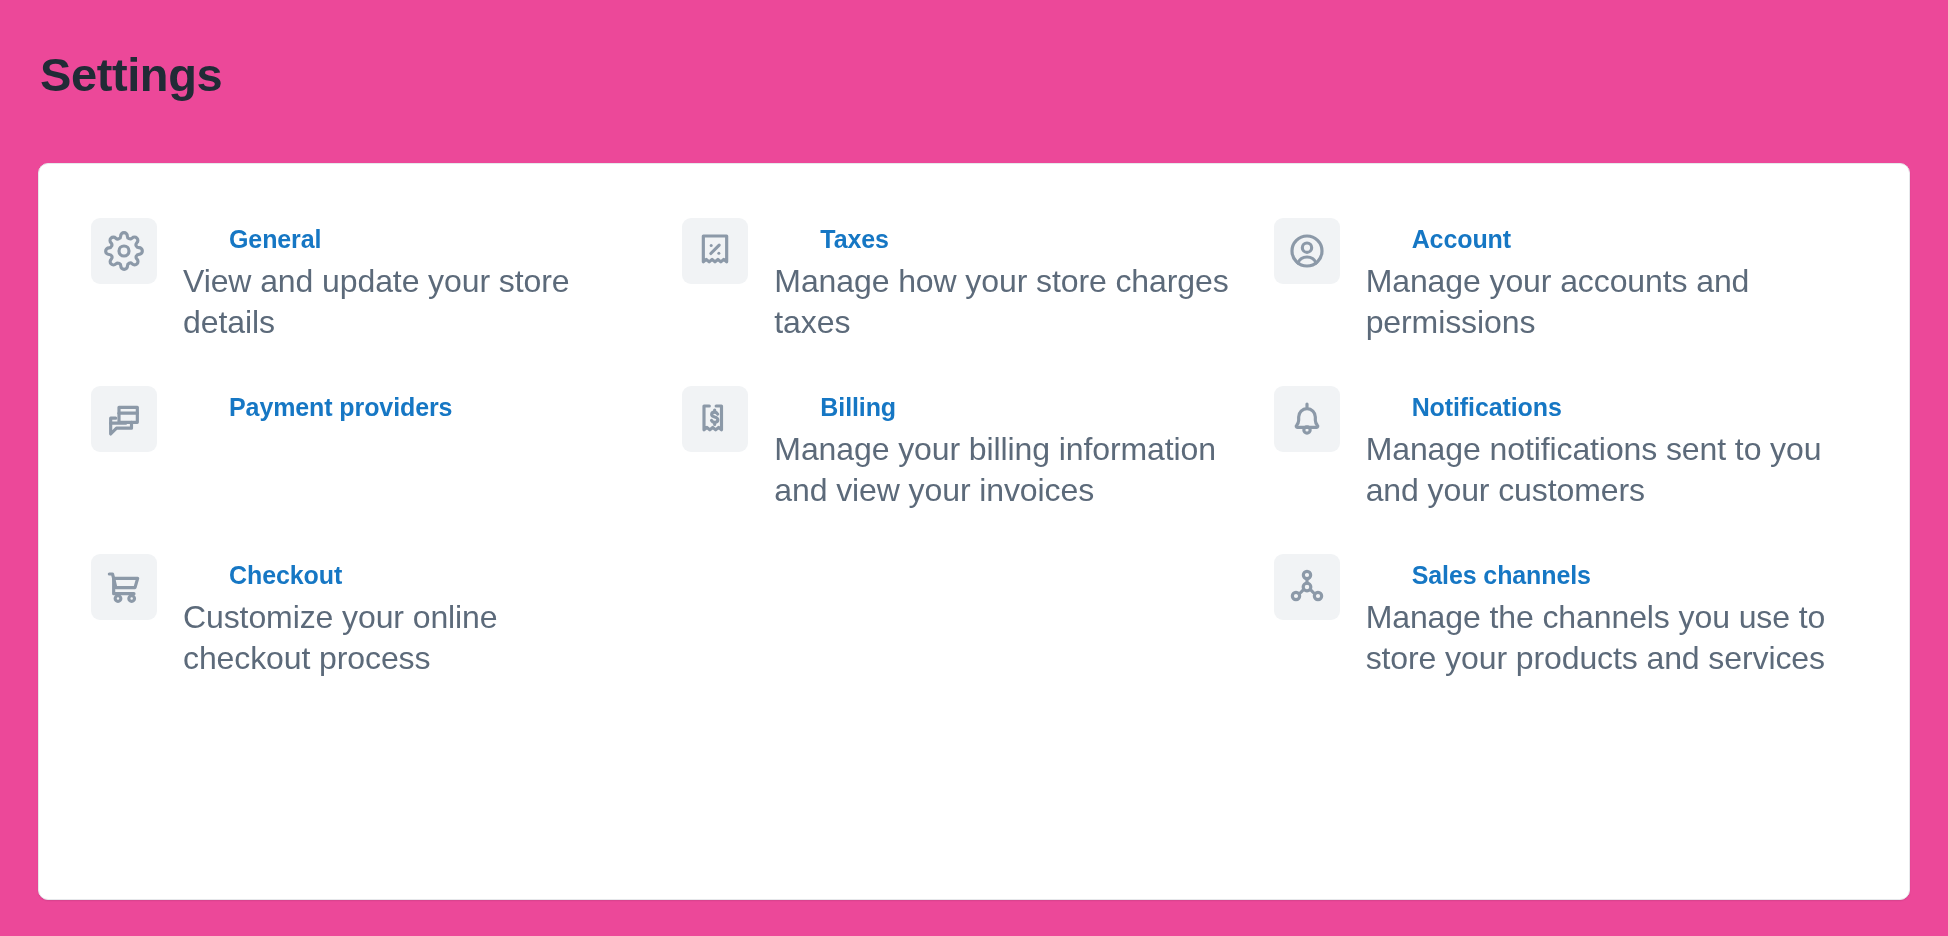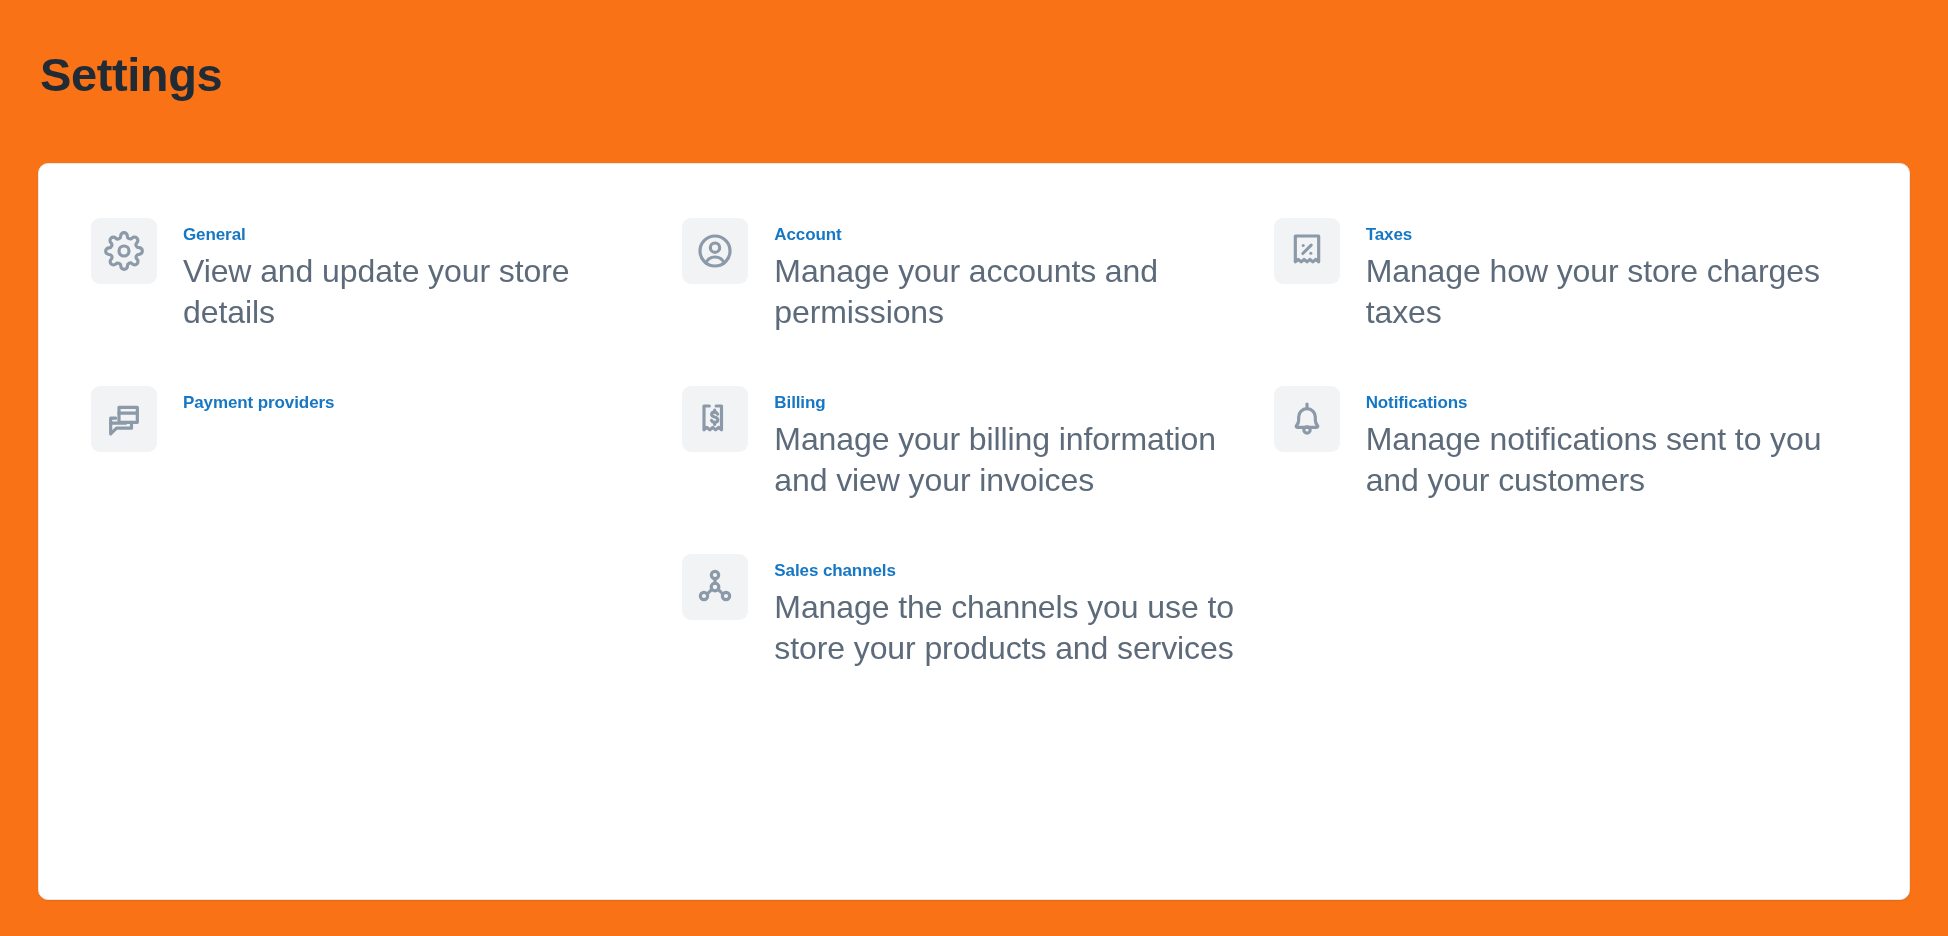--- a/index.html
+++ b/index.html
@@ -9,21 +9,21 @@
     width: 1948px;
     height: 936px;
     background: #f4f6f8;
     font-family: "Liberation Sans", sans-serif;
     -webkit-font-smoothing: antialiased;
   }
 
   .page {
     width: 1948px;
     height: 936px;
-    background: #f97316;
+    background: #ec4899;
     position: relative;
     overflow: hidden;
   }
 
   .page-title {
     position: absolute;
     left: 40px;
     top: 16px;
     font-size: 47px;
     font-weight: 600;
@@ -77,26 +77,27 @@
     height: 40px;
     display: block;
   }
 
   .setting-text {
     padding-top: 6px;
     min-width: 0;
   }
 
   .setting-title {
-    font-size: 17px;
+    font-size: 25px;
     font-weight: 600;
     color: #1677c4;
     line-height: 1.25;
     margin-bottom: 6px;
     letter-spacing: -0.1px;
+    margin-left: 46px;
   }
 
   .setting-desc {
     font-size: 32px;
     font-weight: 400;
     color: #5c6a7a;
     line-height: 1.28;
     max-width: 430px;
     letter-spacing: -0.1px;
   }
@@ -120,49 +121,49 @@
             <circle cx="12" cy="12" r="3"></circle>
             <path d="M19.4 15a1.65 1.65 0 0 0 .33 1.82l.06.06a2 2 0 1 1-2.83 2.83l-.06-.06a1.65 1.65 0 0 0-1.82-.33 1.65 1.65 0 0 0-1 1.51V21a2 2 0 1 1-4 0v-.09A1.65 1.65 0 0 0 9 19.4a1.65 1.65 0 0 0-1.82.33l-.06.06a2 2 0 1 1-2.83-2.83l.06-.06a1.65 1.65 0 0 0 .33-1.82 1.65 1.65 0 0 0-1.51-1H3a2 2 0 1 1 0-4h.09A1.65 1.65 0 0 0 4.6 9a1.65 1.65 0 0 0-.33-1.82l-.06-.06a2 2 0 1 1 2.83-2.83l.06.06A1.65 1.65 0 0 0 9 4.6a1.65 1.65 0 0 0 1-1.51V3a2 2 0 1 1 4 0v.09a1.65 1.65 0 0 0 1 1.51 1.65 1.65 0 0 0 1.82-.33l.06-.06a2 2 0 1 1 2.83 2.83l-.06.06a1.65 1.65 0 0 0-.33 1.82V9a1.65 1.65 0 0 0 1.51 1H21a2 2 0 1 1 0 4h-.09a1.65 1.65 0 0 0-1.51 1z"></path>
           </svg>
         </div>
         <div class="setting-text">
           <div class="setting-title">General</div>
           <div class="setting-desc">View and update your store details</div>
         </div>
       </div>
 
-      <div class="setting-item col-3">
-        <div class="setting-icon-box">
-          <svg viewBox="0 0 24 24" fill="none" stroke="#8c99a8" stroke-width="1.9" stroke-linecap="round" stroke-linejoin="round">
-            <circle cx="12" cy="12" r="9"></circle>
-            <circle cx="12" cy="10" r="2.8"></circle>
-            <path d="M6.5 19.2a6 6 0 0 1 11 0"></path>
-          </svg>
-        </div>
-        <div class="setting-text">
-          <div class="setting-title">Account</div>
-          <div class="setting-desc">Manage your accounts and permissions</div>
-        </div>
-      </div>
-
       <div class="setting-item col-2">
         <div class="setting-icon-box">
           <svg viewBox="0 0 24 24" fill="none" stroke="#8c99a8" stroke-width="1.9" stroke-linecap="round" stroke-linejoin="round">
             <path d="M5 3h14v15.5l-1.75-1.5-1.75 1.5-1.75-1.5L12 18.5l-1.75-1.5-1.75 1.5L6.75 17 5 18.5z"></path>
             <line x1="14.5" y1="8.5" x2="9.5" y2="13.5"></line>
             <circle cx="9.7" cy="8.7" r="0.9" fill="#8c99a8" stroke="none"></circle>
             <circle cx="14.3" cy="13.3" r="0.9" fill="#8c99a8" stroke="none"></circle>
           </svg>
         </div>
         <div class="setting-text">
           <div class="setting-title">Taxes</div>
           <div class="setting-desc">Manage how your store charges taxes</div>
         </div>
       </div>
 
+      <div class="setting-item col-3">
+        <div class="setting-icon-box">
+          <svg viewBox="0 0 24 24" fill="none" stroke="#8c99a8" stroke-width="1.9" stroke-linecap="round" stroke-linejoin="round">
+            <circle cx="12" cy="12" r="9"></circle>
+            <circle cx="12" cy="10" r="2.8"></circle>
+            <path d="M6.5 19.2a6 6 0 0 1 11 0"></path>
+          </svg>
+        </div>
+        <div class="setting-text">
+          <div class="setting-title">Account</div>
+          <div class="setting-desc">Manage your accounts and permissions</div>
+        </div>
+      </div>
+
       <div class="setting-item col-1">
         <div class="setting-icon-box">
           <svg viewBox="0 0 24 24" fill="none" stroke="#8c99a8" stroke-width="1.9" stroke-linecap="round" stroke-linejoin="round">
             <path d="M9 5h11v9H9z"></path>
             <path d="M9 8.5h11"></path>
             <path d="M16.5 14v3.5H7.5L4 21v-9.5h3"></path>
             <path d="M4 14.5h9"></path>
           </svg>
         </div>
         <div class="setting-text">
@@ -191,20 +192,35 @@
             <path d="M6.2 17c-.6 0-.9-.7-.5-1.1.8-.9 1.3-2 1.3-3.2V10.8A5 5 0 0 1 12 5.8a5 5 0 0 1 5 5v1.9c0 1.2.5 2.3 1.3 3.2.4.4.1 1.1-.5 1.1z"></path>
             <circle cx="12" cy="18.6" r="1.9"></circle>
           </svg>
         </div>
         <div class="setting-text">
           <div class="setting-title">Notifications</div>
           <div class="setting-desc">Manage notifications sent to you and your customers</div>
         </div>
       </div>
 
+      <div class="setting-item col-1">
+        <div class="setting-icon-box">
+          <svg viewBox="0 0 24 24" fill="none" stroke="#8c99a8" stroke-width="1.9" stroke-linecap="round" stroke-linejoin="round">
+            <path d="M3.2 4.2h1.9l.7 2.6"></path>
+            <path d="M5.8 6.8h14.4l-1.6 5.6H7.1z"></path>
+            <path d="M5.8 6.8v9.2h12.2"></path>
+            <circle cx="8.4" cy="18.9" r="1.7"></circle>
+            <circle cx="16.6" cy="18.9" r="1.7"></circle>
+          </svg>
+        </div>
+        <div class="setting-text">
+          <div class="setting-title">Checkout</div>
+          <div class="setting-desc">Customize your online checkout process</div>
+        </div>
+      </div>
 
 
       <div class="setting-item col-3"></div>
 
 
       <div class="setting-item col-2">
         <div class="setting-icon-box">
           <svg viewBox="0 0 24 24" fill="none" stroke="#8c99a8" stroke-width="1.9" stroke-linecap="round" stroke-linejoin="round">
             <circle cx="12" cy="4.8" r="2.2"></circle>
             <circle cx="5.4" cy="17.4" r="2.2"></circle>

